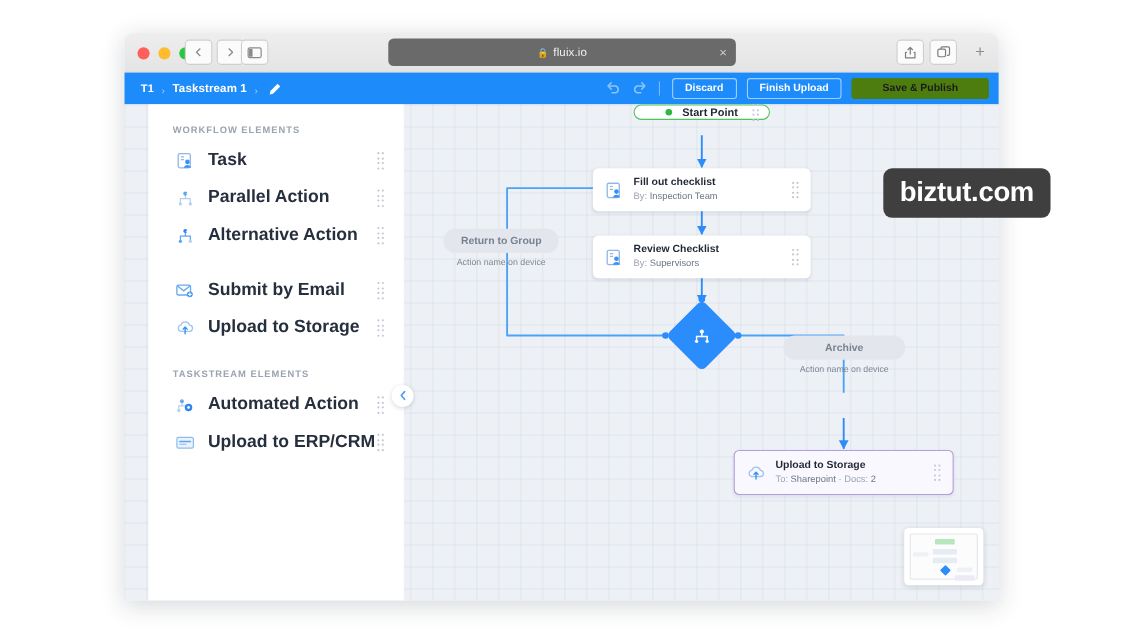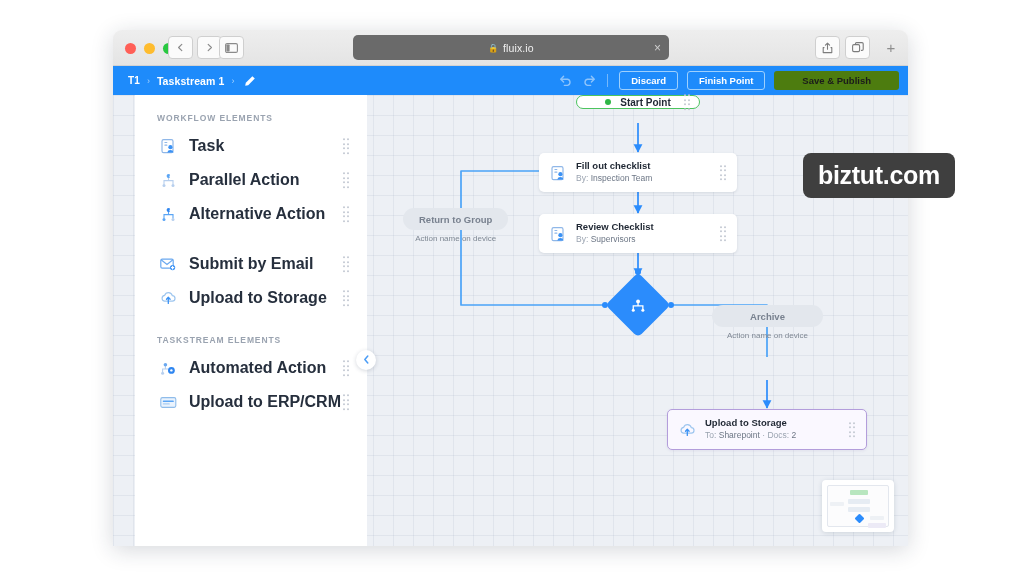--- a/index.html
+++ b/index.html
@@ -59,21 +59,21 @@
     width: 22px; height: 23px;
     display: flex; align-items: center; justify-content: center;
     color: #8d8d8d; font-size: 15px; line-height: 1;
   }
 
   
   .appbar {
     position: relative; height: 29px; background: #1e8bfb;
     display: flex; align-items: center;
   }
-  .crumbs { display: flex; align-items: center; gap: 7px; margin-left: 15px; }
+  .crumbs { display: flex; align-items: flex-end; gap: 7px; margin-left: 15px; }
   .crumb { color: #ffffff; font-size: 10.5px; font-weight: bold; letter-spacing:.1px; }
   .crumb.small { font-size: 10px; }
   .crumb-sep { color: #a8d3fd; font-size: 9px; }
   .pencil { margin-left: 3px; color: #fff; display: flex; align-items: center; }
 
   .appbar-right {
     position: absolute; right: 9px; top: 0; height: 29px;
     display: flex; align-items: center; gap: 9px;
   }
   .iconbtn { color: #8ec4fb; display: flex; align-items: center; }
@@ -284,21 +284,21 @@
         <span class="iconbtn">
           <span>
             <svg width="14" height="12" viewBox="0 0 14 12">
               <path d="M11.8 5.2 H5.4 A3.2 3.2 0 0 0 5.4 11.4 H8.6" fill="none" stroke="#8ec4fb" stroke-width="1.4" stroke-linecap="round"></path>
               <polyline points="9.4,2.2 12.2,5.2 9.4,8" fill="none" stroke="#8ec4fb" stroke-width="1.4" stroke-linecap="round" stroke-linejoin="round"></polyline>
             </svg>
           </span>
         </span>
         <span class="vdiv"></span>
         <div class="btn ghost">Discard</div>
-        <div class="btn ghost">Finish Point</div>
+        <div class="btn ghost">Finish Upload</div>
         <div class="btn primary">Save &amp; Publish</div>
       </div>
     </div>
 
     <div class="appbody">
       <div class="canvas"></div>
 
       <svg style="position:absolute; left:0; top:0; width:795px; height:451px;">
         <defs>
           <marker id="arrow" markerWidth="6" markerHeight="6" refX="4.6" refY="3" orient="auto">

